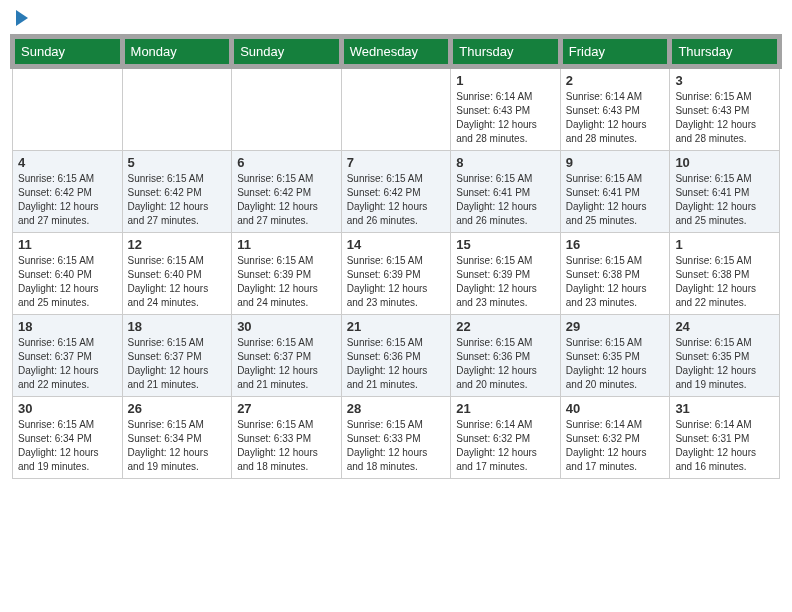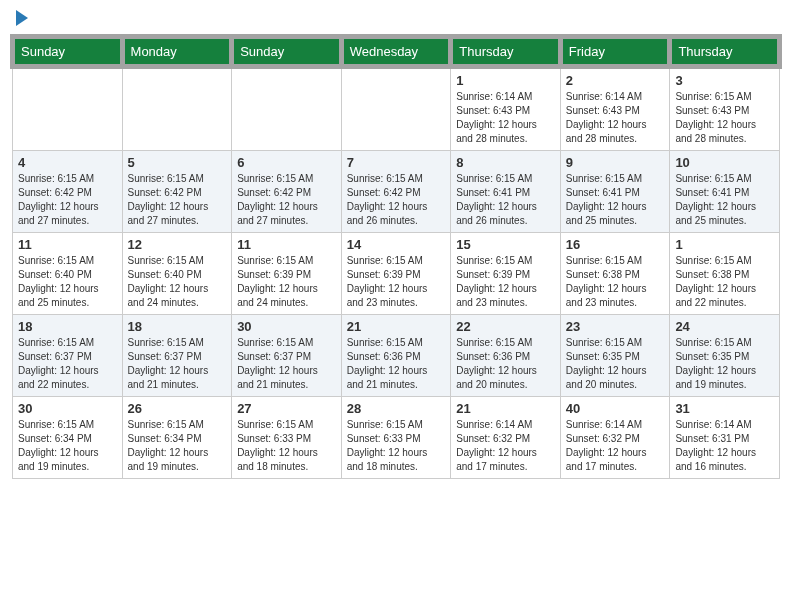--- a/index.html
+++ b/index.html
@@ -283,21 +283,21 @@
 and 21 minutes.</div>
         </td>
         <td>
           <div class="day-num">22</div>
           <div class="day-info" style="white-space: pre-line;">Sunrise: 6:15 AM
 Sunset: 6:36 PM
 Daylight: 12 hours
 and 20 minutes.</div>
         </td>
         <td>
-          <div class="day-num">23</div>
+          <div class="day-num">29</div>
           <div class="day-info" style="white-space: pre-line;">Sunrise: 6:15 AM
 Sunset: 6:35 PM
 Daylight: 12 hours
 and 20 minutes.</div>
         </td>
         <td>
           <div class="day-num">24</div>
           <div class="day-info" style="white-space: pre-line;">Sunrise: 6:15 AM
 Sunset: 6:35 PM
 Daylight: 12 hours

